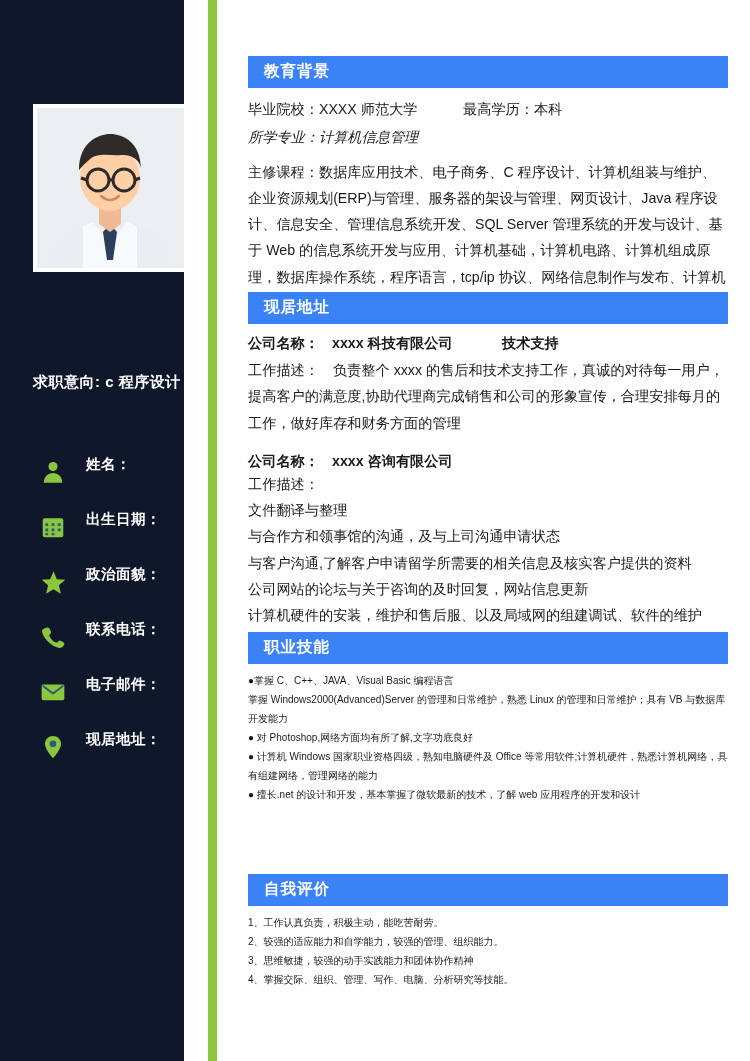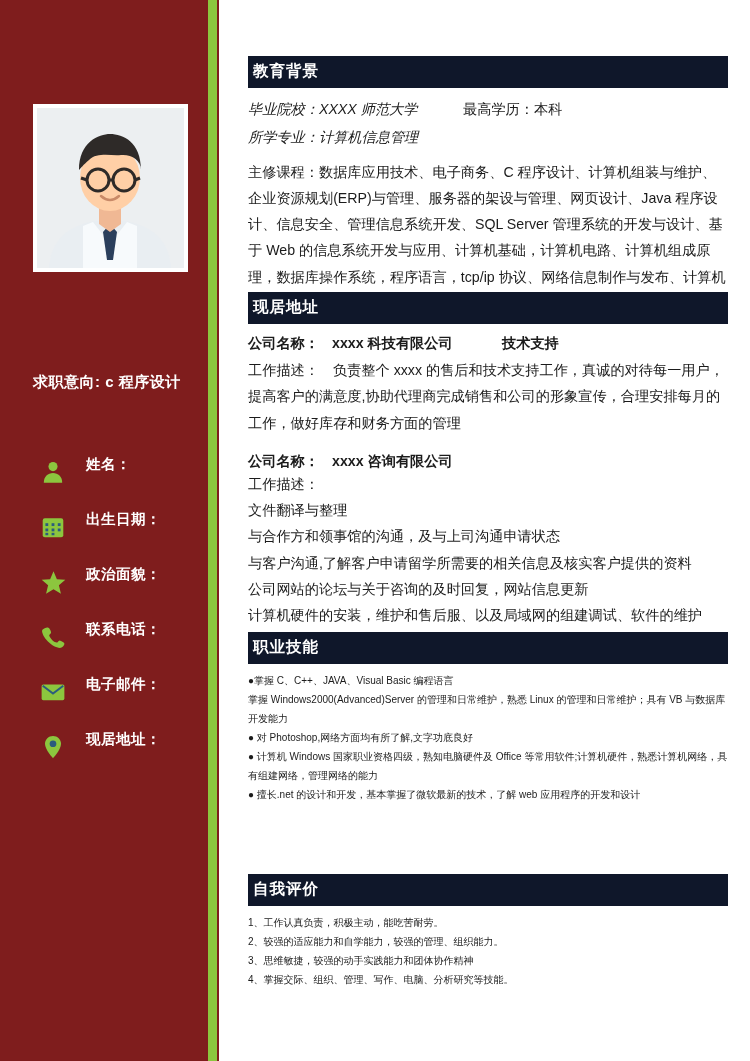--- a/index.html
+++ b/index.html
@@ -14,23 +14,23 @@
     position: relative;
     font-family: "Liberation Sans", "DejaVu Sans", sans-serif;
     overflow: hidden;
   }
 
   
   .sidebar {
     position: absolute;
     left: 0;
     top: 0;
-    width: 219px;
+    width: 184px;
     height: 1061px;
-    background: #7f1d1d;
+    background: #0f172a;
   }
   .sidebar-stripe {
     position: absolute;
     left: 208px;
     top: 0;
     width: 9px;
     height: 1061px;
     background: #8cc63e;
   }
   .photo-frame {
@@ -95,44 +95,44 @@
   
   .content {
     position: absolute;
     left: 248px;
     top: 0;
     width: 502px;
     height: 1061px;
     padding-right: 22px;
   }
   .section-title {
-    background: #0f172a;
+    background: #3b82f6;
     color: #ffffff;
     font-size: 15.5px;
     font-weight: bold;
-    padding: 5px 12px 6px 5px;
+    padding: 5px 12px 6px 16px;
     display: block;
     letter-spacing: 1px;
   }
   .sec-edu   { position: absolute; left: 0; top: 56px;  width: 480px; }
   .sec-work  { position: absolute; left: 0; top: 292px; width: 480px; }
   .sec-skill { position: absolute; left: 0; top: 632px; width: 480px; }
   .sec-self  { position: absolute; left: 0; top: 874px; width: 480px; }
 
   .body-text {
     color: #1b1b1b;
     font-size: 14.2px;
     line-height: 1.85;
     margin-top: 8px;
   }
   .row2 {
     display: flex;
     margin-top: 8px;
   }
-  .row2 .c1 { width: 215px; font-style: italic; }
+  .row2 .c1 { width: 215px; }
   .row2 .c2 { flex: 1; }
   .kv { color: #1b1b1b; font-size: 14.2px; line-height: 1.85; }
   .para-block { margin-top: 2px; font-style: italic; }
 
   .job-head {
     display: flex;
     margin-top: 10px;
     font-weight: bold;
     font-size: 14.2px;
     color: #1b1b1b;

